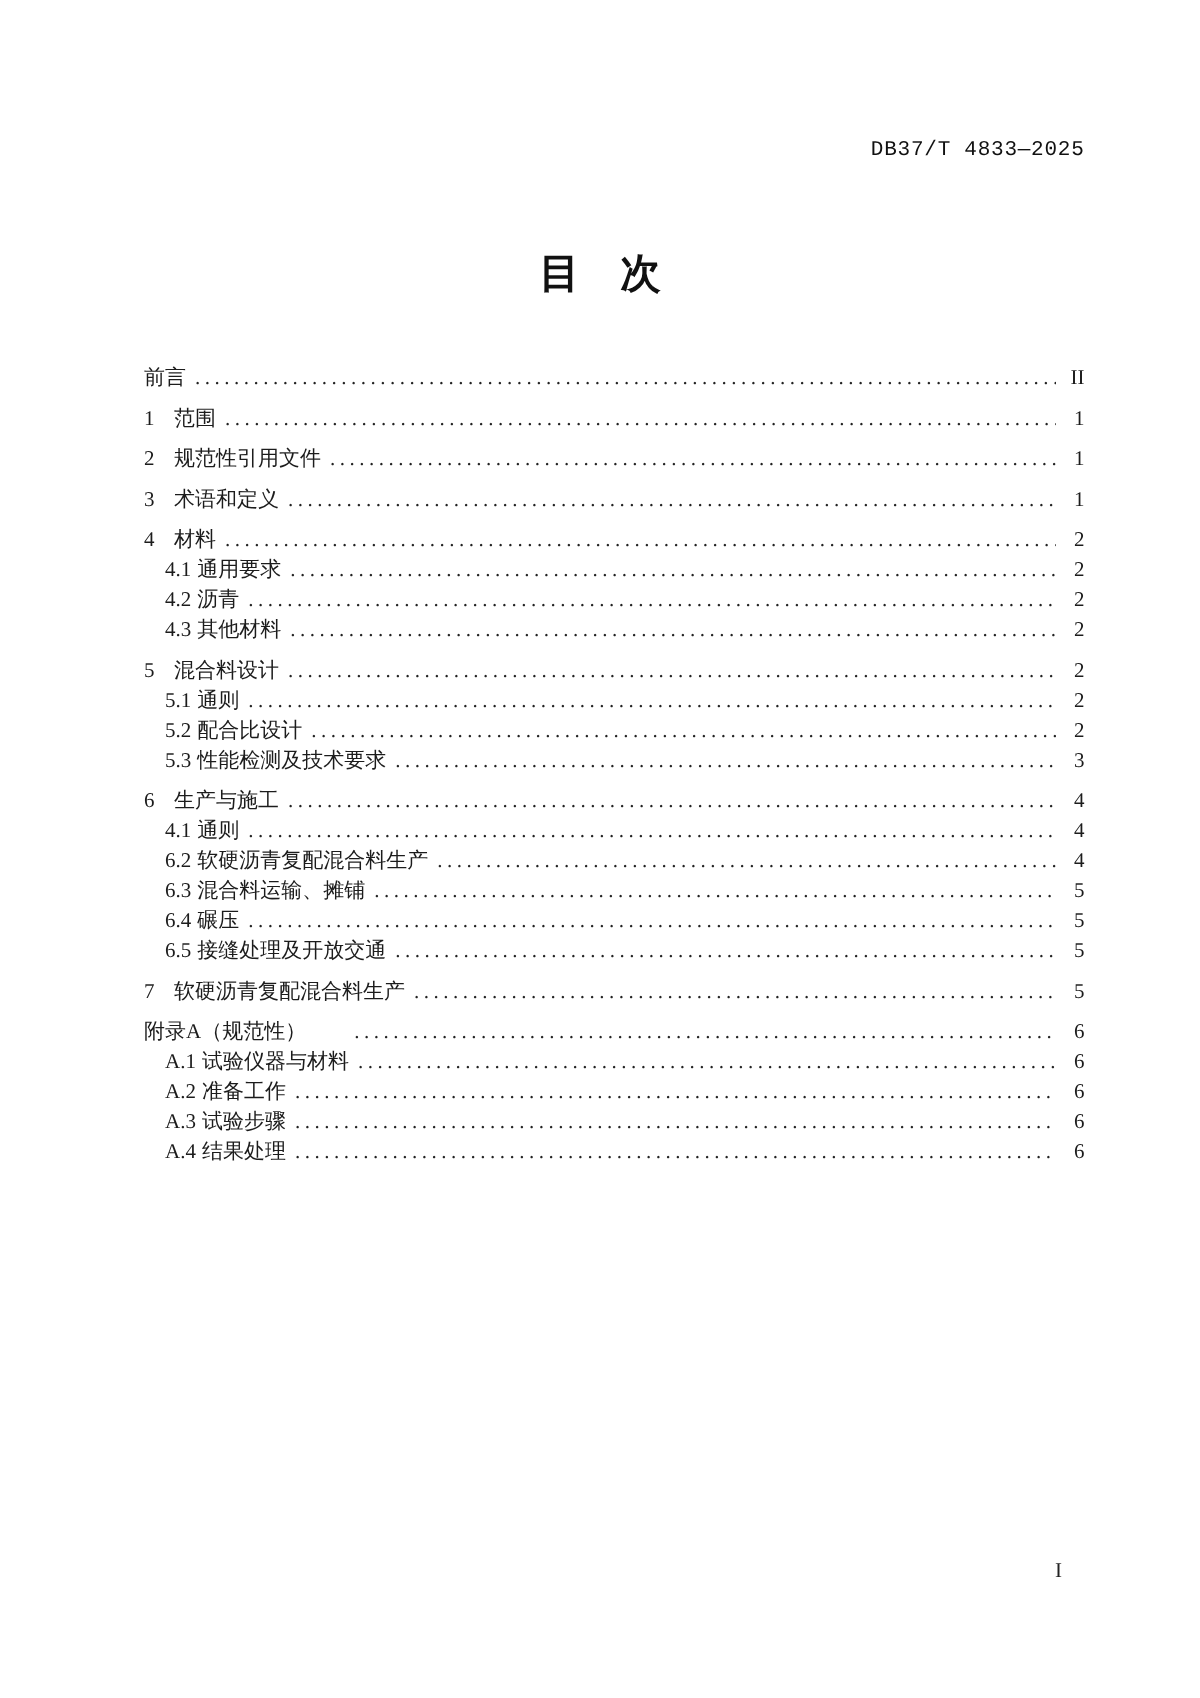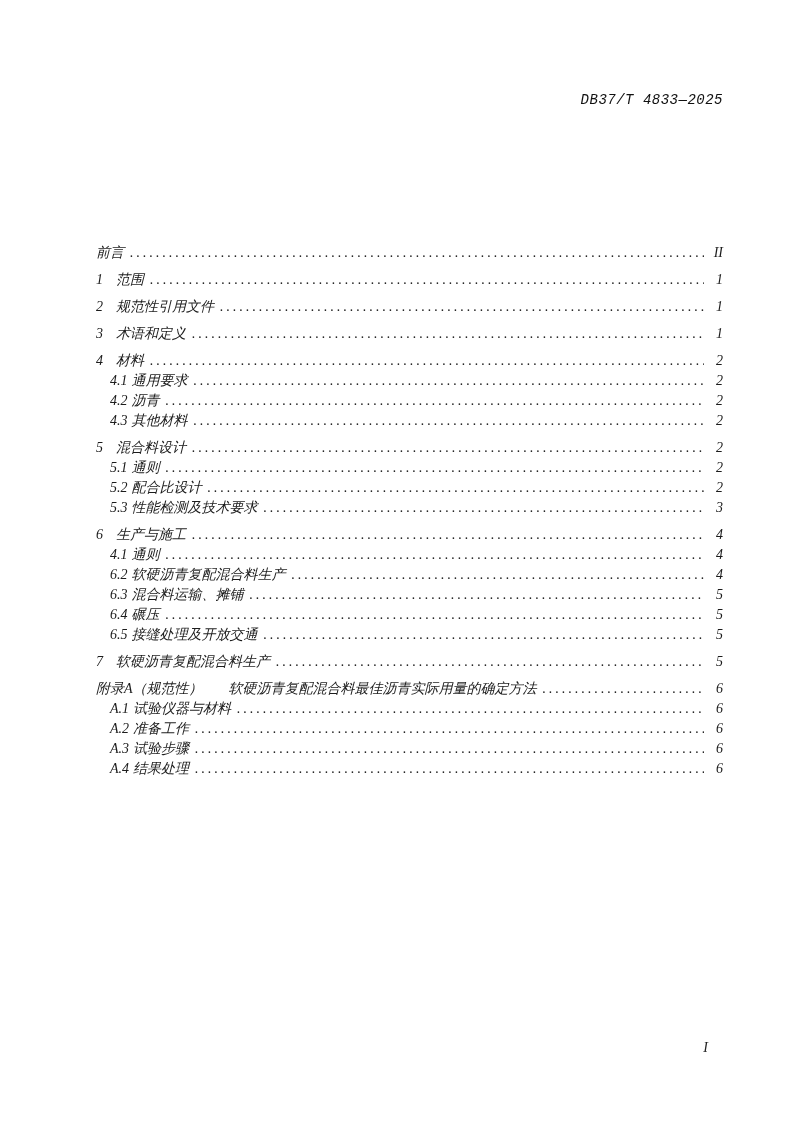--- a/index.html
+++ b/index.html
@@ -6,21 +6,20 @@
   html, body { background: #ffffff; }
   .page {
     position: relative;
     width: 800px;
     height: 1132px;
     margin: 0 auto;
     background: #ffffff;
     color: #1c1c1c;
     font-family: "Liberation Serif", "DejaVu Serif", serif;
     overflow: hidden;
-    font-style: italic;
   }
   .doc-code {
     position: absolute;
     top: 92px;
     right: 77px;
     font-family: "Liberation Mono", "DejaVu Sans Mono", monospace;
     font-size: 14px;
     letter-spacing: 0.5px;
     color: #111;
   }
@@ -72,20 +71,21 @@
     color: #222;
   }
 </style>
 </head>
 <body>
 
 <div class="page">
 
   <div class="doc-code">DB37/T 4833—2025</div>
 
+  <div class="page-title">目　次</div>
 
   <div class="toc">
       <div class="toc-row level0">
 
       <span class="toc-label">前言</span>
       <span class="toc-dots">................................................................................................................................................................</span>
       <span class="toc-page">II</span>
     </div>
       <div class="toc-row level0">
       <span class="toc-num">1</span>
@@ -190,21 +190,20 @@
       <span class="toc-page">5</span>
     </div>
       <div class="toc-row level0">
       <span class="toc-num">7</span>
       <span class="toc-label">软硬沥青复配混合料生产</span>
       <span class="toc-dots">................................................................................................................................................................</span>
       <span class="toc-page">5</span>
     </div>
       <div class="toc-row level0 wide-gap">
       <span class="toc-num">附录A（规范性）</span>
-      <span class="toc-label">软硬沥青复配混合料最佳沥青实际用量的确定方法</span>
       <span class="toc-dots">................................................................................................................................................................</span>
       <span class="toc-page">6</span>
     </div>
       <div class="toc-row level1">
       <span class="toc-num">A.1</span>
       <span class="toc-label">试验仪器与材料</span>
       <span class="toc-dots">................................................................................................................................................................</span>
       <span class="toc-page">6</span>
     </div>
       <div class="toc-row level1">

